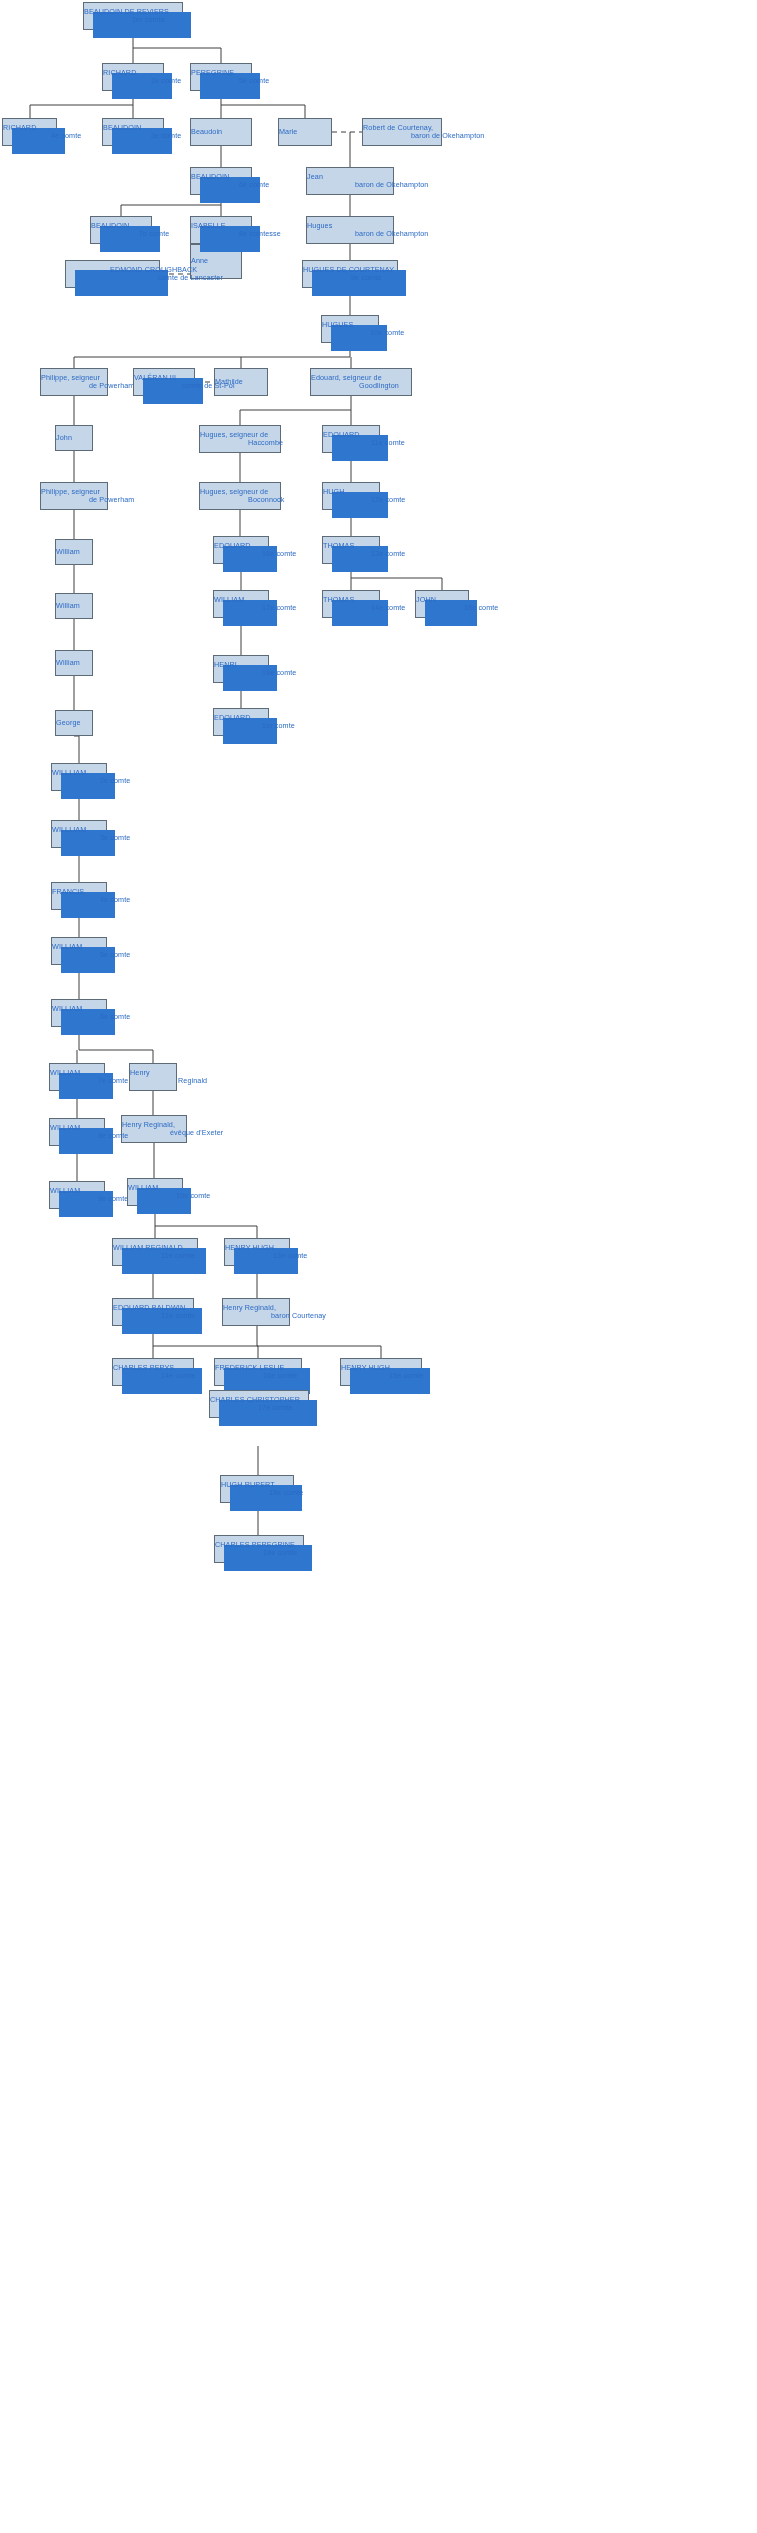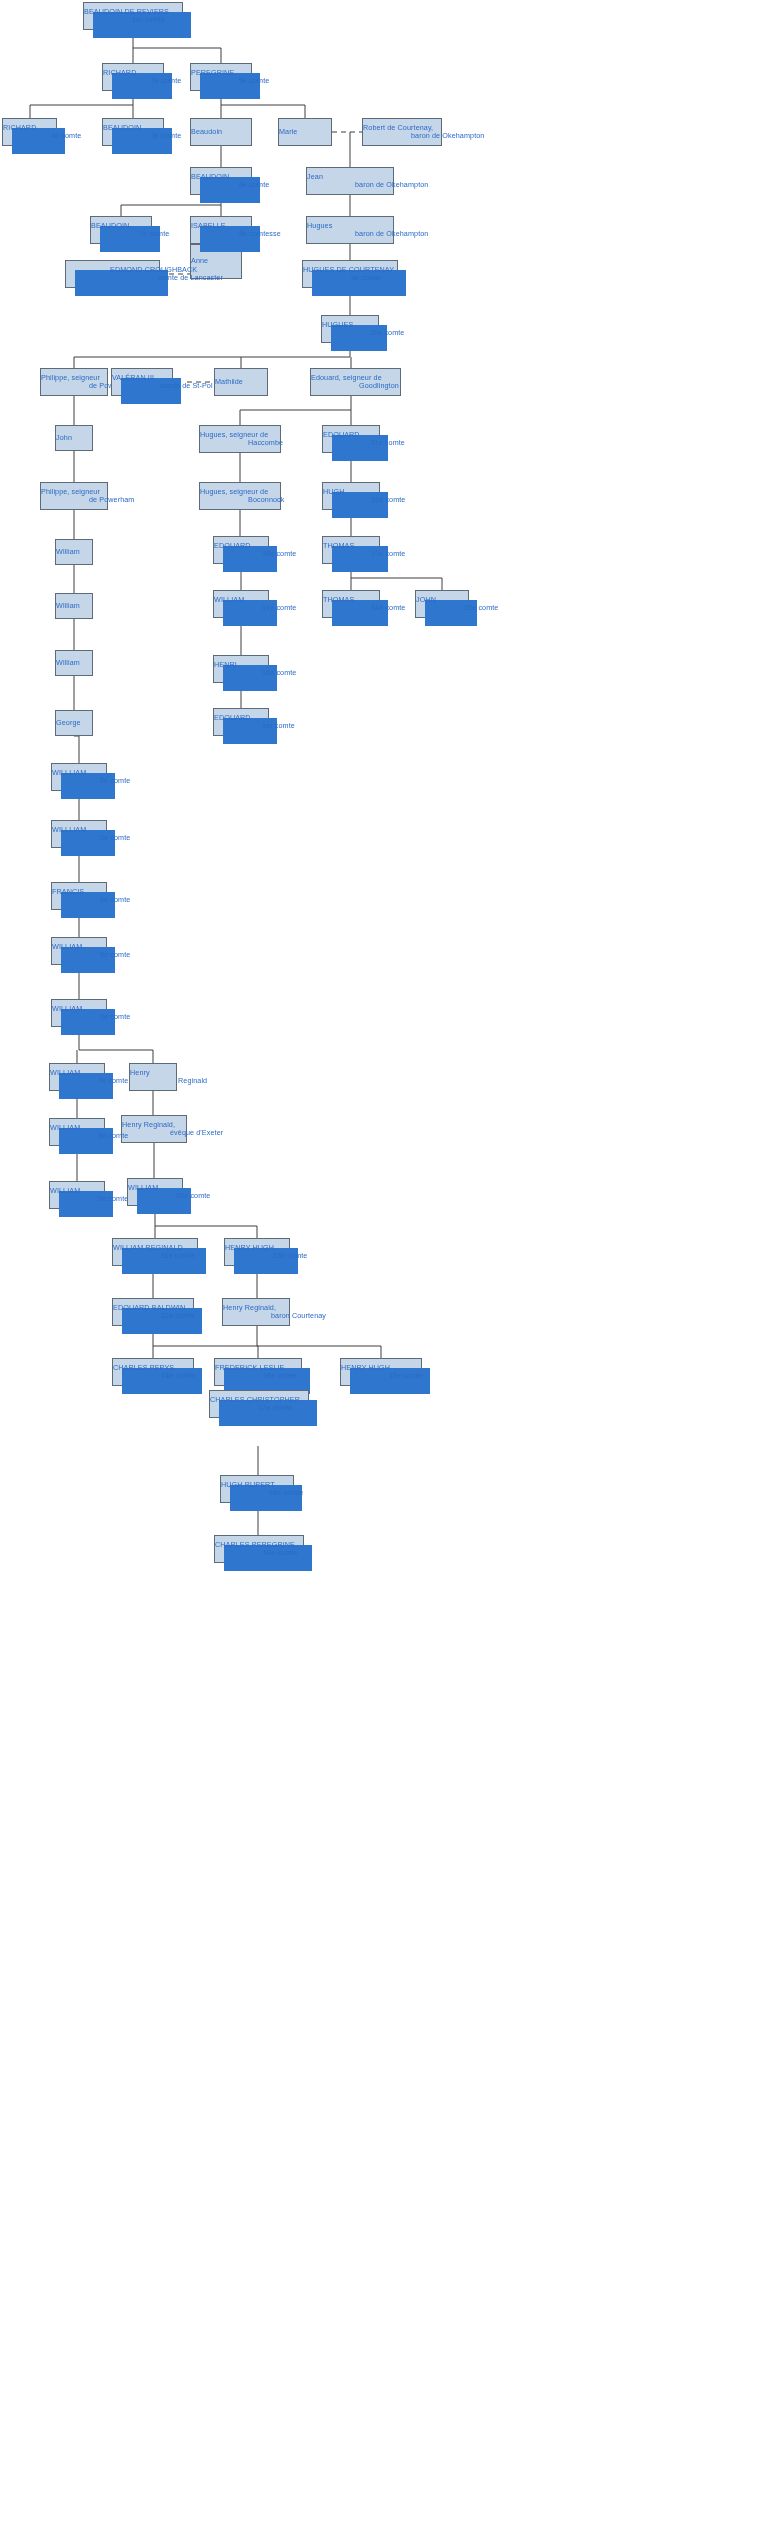--- a/index.html
+++ b/index.html
@@ -190,28 +190,28 @@
       <span class="l2">9e comte</span>
     </div>
     <div class="node sh" style="left: 321px; top: 315px; width: 58px; height: 28px;">
       <span class="l1">HUGUES</span>
       <span class="l2">10e comte</span>
     </div>
     <div class="node" style="left: 40px; top: 368px; width: 68px; height: 28px;">
       <span class="l1">Philippe, seigneur</span>
       <span class="l2">de Powerham</span>
     </div>
-    <div class="node sh" style="left: 111px; top: 368px; width: 62px; height: 28px;">
+    <div class="node sh" style="left: 133px; top: 368px; width: 62px; height: 28px;">
       <span class="l1">VALÉRAN III</span>
       <span class="l2">comte de St-Pol</span>
     </div>
     <div class="node" style="left: 214px; top: 368px; width: 54px; height: 28px;">
       <span class="l1">Mathilde</span>
     </div>
-    <div class="node" style="left: 310px; top: 368px; width: 91px; height: 28px;">
+    <div class="node" style="left: 310px; top: 368px; width: 102px; height: 28px;">
       <span class="l1">Edouard, seigneur de</span>
       <span class="l2">Goodlington</span>
     </div>
     <div class="node" style="left: 55px; top: 425px; width: 38px; height: 26px;">
       <span class="l1">John</span>
     </div>
     <div class="node" style="left: 199px; top: 425px; width: 82px; height: 28px;">
       <span class="l1">Hugues, seigneur de</span>
       <span class="l2">Haccombe</span>
     </div>

